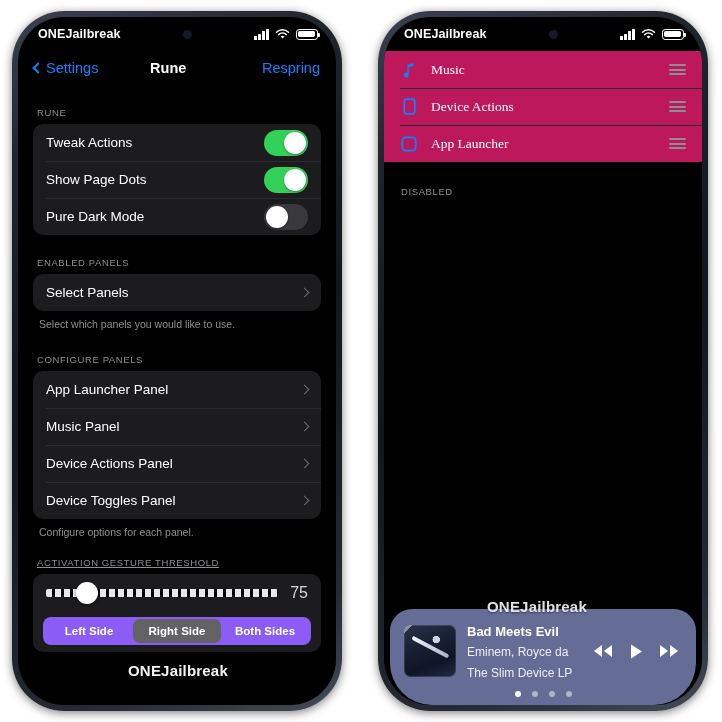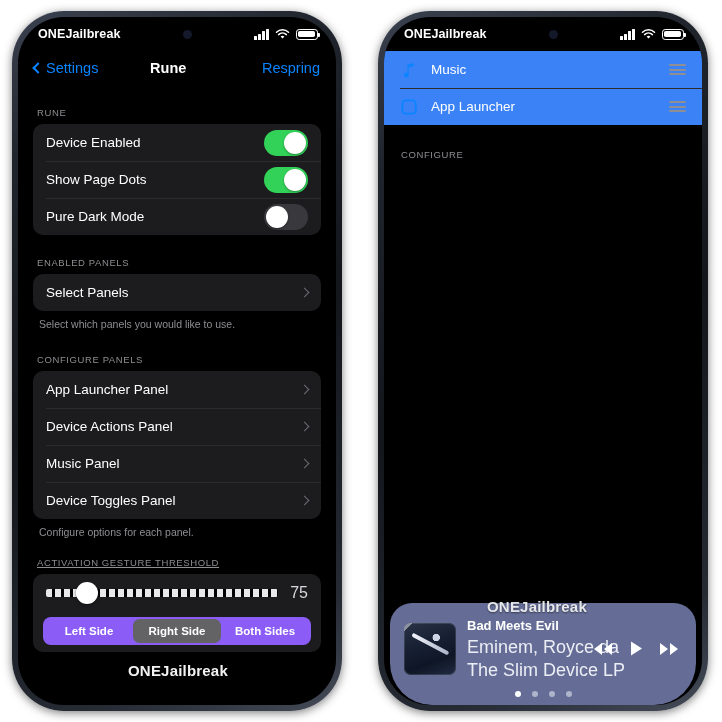--- a/index.html
+++ b/index.html
@@ -126,21 +126,21 @@
     flex:1; text-align:center; font-size:11.5px; font-weight:bold; color:#fff;
     padding:6px 0; border-radius:6.5px; cursor:pointer;
   }
   .seg.active { background:#636366; }
 
   
   .panel-list { }
   .plist-row {
     display:flex; align-items:center; gap:13px;
     height: 37px; padding: 0 16px;
-    background:#3b82f6; position:relative; cursor:pointer;
+    background:#be185d; position:relative; cursor:pointer;font-family:Liberation Serif, serif;
   }
   .plist-row + .plist-row::before {
     content:""; position:absolute; left:16px; right:0; top:0; height:1px; background:#2c2c2e;
   }
   .plist-icon { width:18px; display:flex; align-items:center; justify-content:center; color:#0a84ff; }
   .plist-label { flex:1; font-size:13.5px; color:#fff; }
   .handle { display:flex; flex-direction:column; gap:2.4px; cursor:grab; }
   .handle i { display:block; width:17px; height:2px; background:#8e8e93; border-radius:1px; }
   .disabled-header { font-size:9.5px; letter-spacing:.6px; color:#8e8e93; padding:24px 0 0 17px; }
 
@@ -163,21 +163,21 @@
     box-shadow: inset 0 0 0 1px rgba(255,255,255,.12);
     overflow:hidden; position:relative;
   }
   .art::after {
     content:""; position:absolute; left:12%; top:38%; width:78%; height:7%;
     background:linear-gradient(90deg,#f2f4fa,#aab3c8);
     transform: rotate(28deg); border-radius:2px;
   }
   .mw-text { flex:1; min-width:0; line-height:1.28; }
   .mw-title { font-size:13px; font-weight:bold; color:#fff; white-space:nowrap; overflow:hidden; }
-  .mw-artist, .mw-album { font-size:18px; color:#eceef5; white-space:nowrap; overflow:hidden; }
+  .mw-artist, .mw-album { font-size:12px; color:#eceef5; white-space:nowrap; overflow:hidden; }
   .mw-controls { display:flex; align-items:center; gap:15px; flex:none; padding-right:2px; }
   .ctl { cursor:pointer; display:flex; }
   .dots { display:flex; justify-content:center; gap:11px; padding-top:9px; }
   .dots i { width:6px; height:6px; border-radius:50%; background:#aeb4c9; display:block; }
   .dots i.active { background:#fff; }
 
   
   .wm {
     position:absolute; z-index:60; pointer-events:none;
     color:#f2f2f2; font-weight:bold; letter-spacing:.2px;
@@ -225,21 +225,21 @@
         </span>
         <span class="nav-title">Rune</span>
         <span class="nav-action">Respring</span>
       </div>
 
       <div class="settings">
 
         <div class="sec-header">RUNE</div>
         <div class="group">
           <div class="row">
-            <span class="row-label">Device Enabled</span>
+            <span class="row-label">Tweak Actions</span>
             <span class="toggle on">
                 <span class="knob"></span>
               </span>
           </div>
           <div class="row">
             <span class="row-label">Show Page Dots</span>
             <span class="toggle on">
                 <span class="knob"></span>
               </span>
           </div>
@@ -260,25 +260,25 @@
         </div>
         <div class="foot">Select which panels you would like to use.</div>
 
         <div class="sec-header">CONFIGURE PANELS</div>
         <div class="group">
           <div class="row">
             <span class="row-label">App Launcher Panel</span>
             <span class="chev-right"></span>
           </div>
           <div class="row">
+            <span class="row-label">Music Panel</span>
+            <span class="chev-right"></span>
+          </div>
+          <div class="row">
             <span class="row-label">Device Actions Panel</span>
-            <span class="chev-right"></span>
-          </div>
-          <div class="row">
-            <span class="row-label">Music Panel</span>
             <span class="chev-right"></span>
           </div>
           <div class="row">
             <span class="row-label">Device Toggles Panel</span>
             <span class="chev-right"></span>
           </div>
         </div>
         <div class="foot">Configure options for each panel.</div>
 
         <div class="sec-header tight">ACTIVATION GESTURE THRESHOLD</div>
@@ -337,34 +337,47 @@
           </span>
           <span class="plist-label">Music</span>
           <span class="handle">
               <i></i>
               <i></i>
               <i></i>
             </span>
         </div>
         <div class="plist-row">
           <span class="plist-icon">
+            <svg width="13" height="17" viewBox="0 0 13 17">
+                <rect x="1.2" y="1.2" width="10.6" height="14.6" rx="2.6" fill="none" stroke="#0a84ff" stroke-width="1.7"></rect>
+              </svg>
+          </span>
+          <span class="plist-label">Device Actions</span>
+          <span class="handle">
+              <i></i>
+              <i></i>
+              <i></i>
+            </span>
+        </div>
+        <div class="plist-row">
+          <span class="plist-icon">
             <svg width="16" height="16" viewBox="0 0 16 16">
                 <rect x="1.3" y="1.3" width="13.4" height="13.4" rx="3.4" fill="none" stroke="#0a84ff" stroke-width="1.8"></rect>
               </svg>
           </span>
           <span class="plist-label">App Launcher</span>
           <span class="handle">
               <i></i>
               <i></i>
               <i></i>
             </span>
         </div>
       </div>
 
-      <div class="disabled-header">CONFIGURE</div>
+      <div class="disabled-header">DISABLED</div>
 
       <div class="music-widget">
         <div class="mw-main">
           <span class="art"></span>
           <span class="mw-text">
             <span class="mw-title">Bad Meets Evil</span><br>
             <span class="mw-artist">Eminem, Royce da</span><br>
             <span class="mw-album">The Slim Device LP</span>
           </span>
           <span class="mw-controls">

